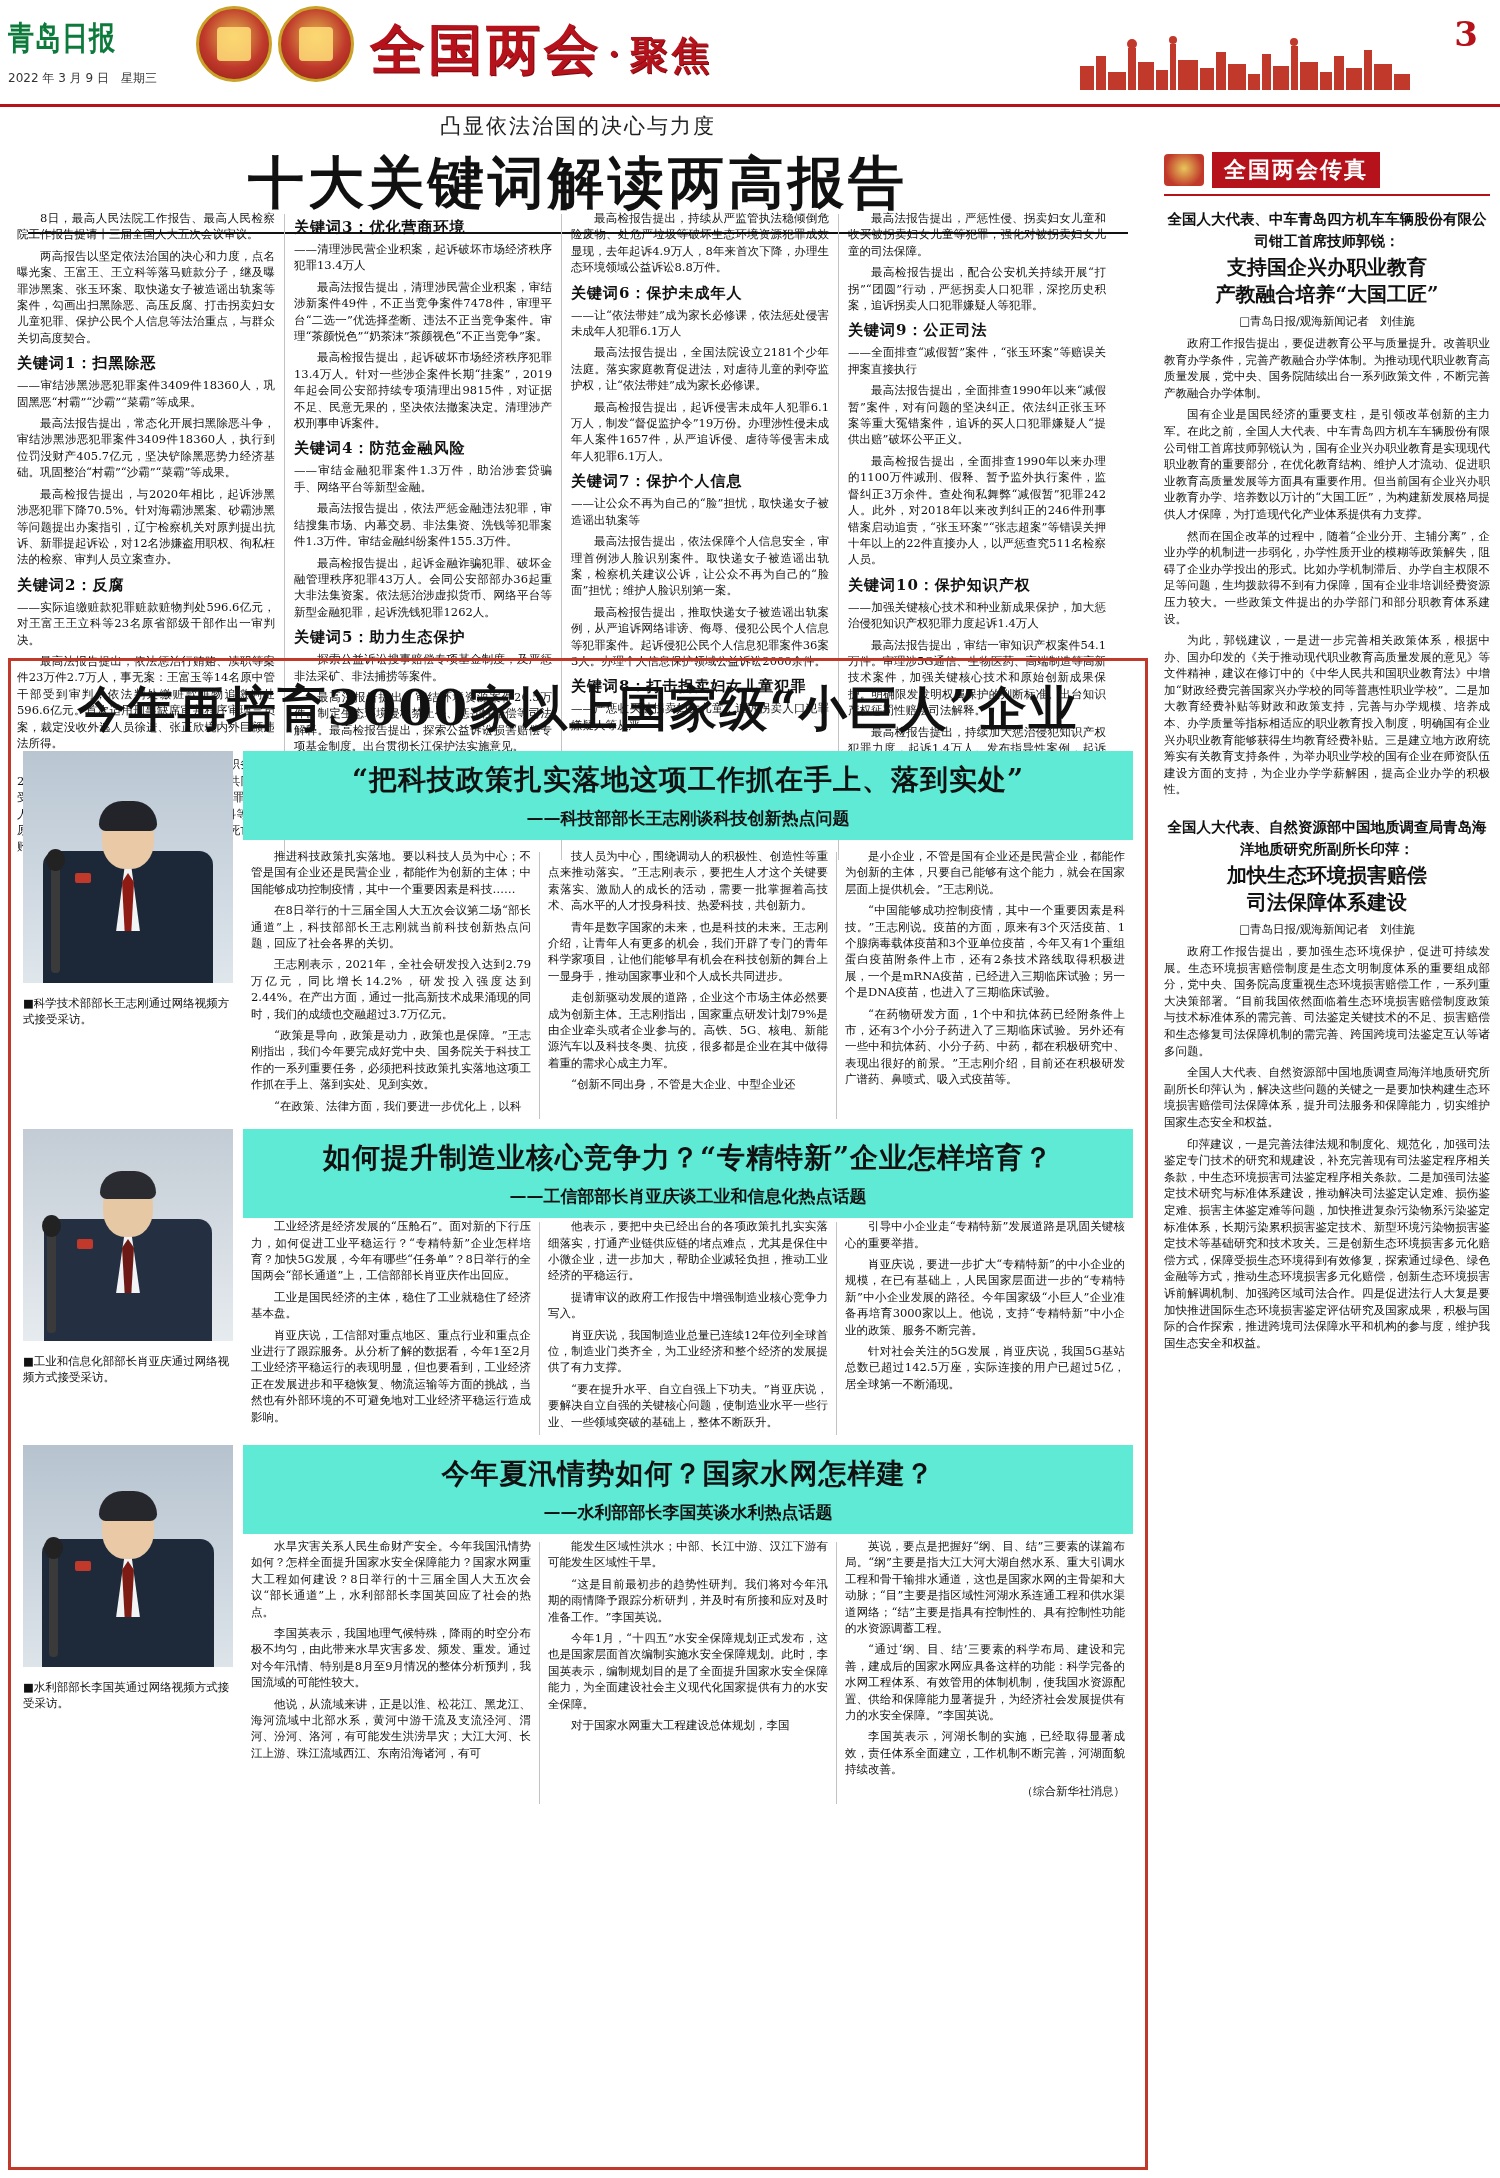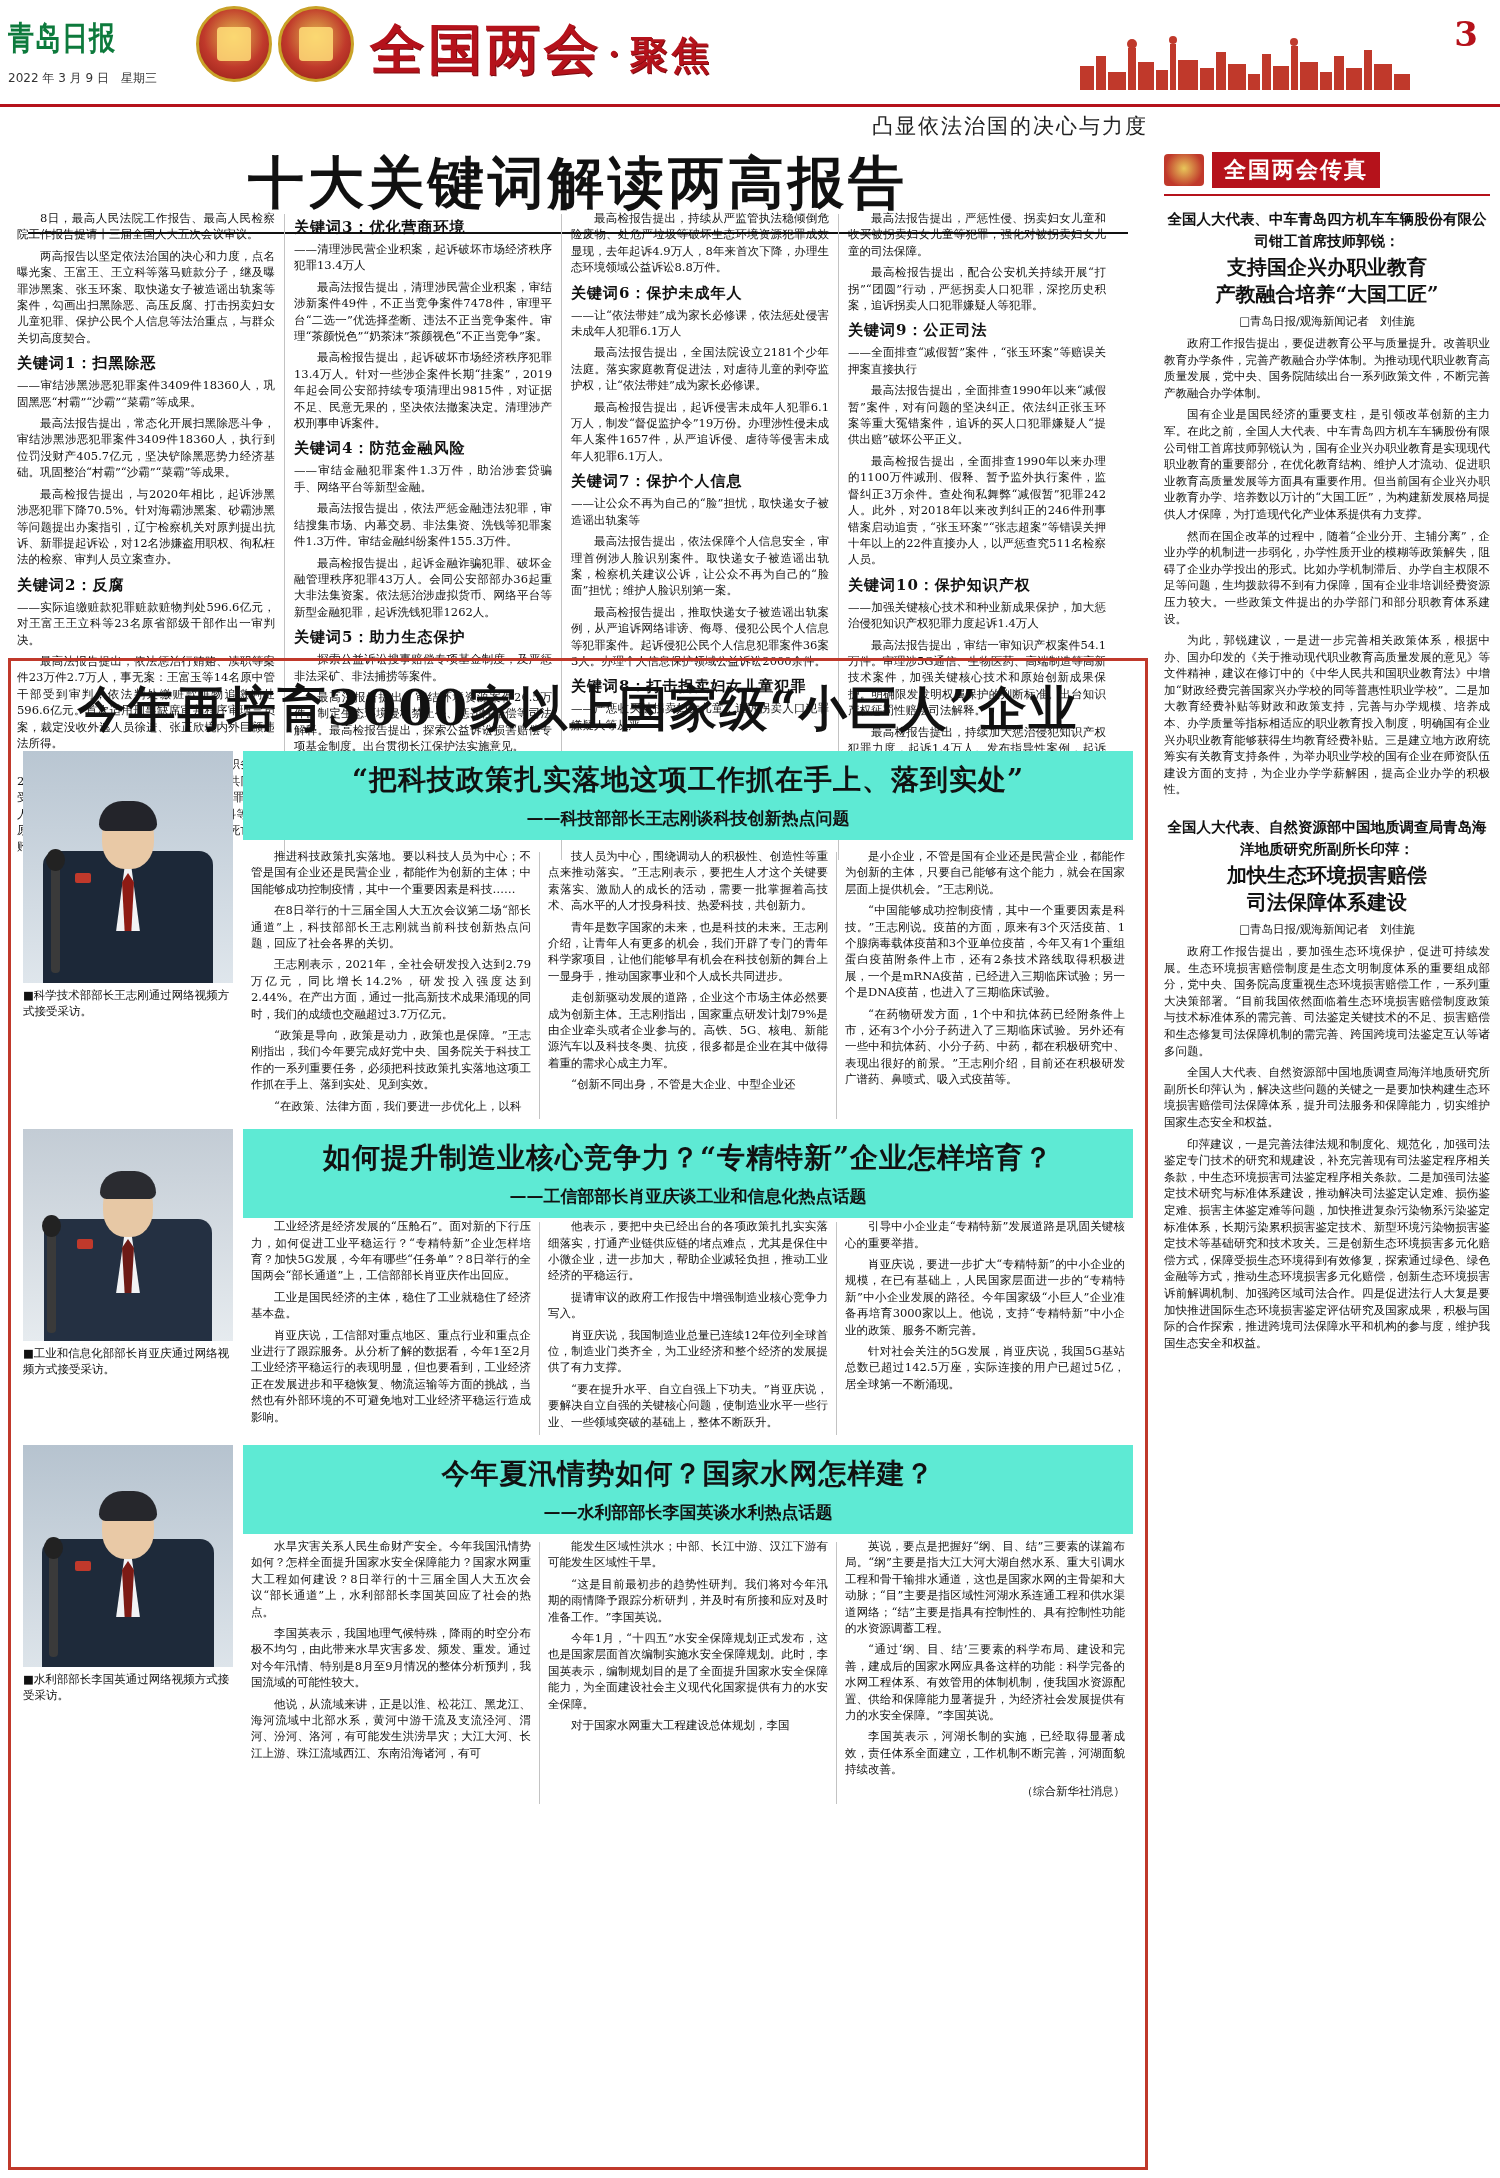--- a/index.html
+++ b/index.html
@@ -17,21 +17,21 @@
   .emb-circle{width:76px;height:76px;border-radius:50%;background:radial-gradient(circle at 50% 40%,#e3bb4e 0%,#c0392b 55%,#8e1b14 100%);border:3px solid #c9a227;box-sizing:border-box;position:relative;}
   .emb-circle:after{content:"";position:absolute;left:50%;top:50%;width:34px;height:34px;margin:-17px 0 0 -17px;border-radius:4px;background:rgba(255,221,120,.85);}
   .mast-title{position:absolute;left:370px;top:14px;font-family:"DejaVu Serif","Liberation Serif",serif;font-weight:bold;font-size:54px;color:#b5121b;letter-spacing:4px;text-shadow:1px 1px 0 #7a0b10;}
   .mast-title .dot{font-size:34px;vertical-align:middle;margin:0 6px;}
   .mast-title .sub{font-size:38px;}
   .skyline{position:absolute;right:90px;top:26px;width:330px;height:64px;}
   .pagenum{position:absolute;right:22px;top:14px;font-size:34px;font-weight:bold;color:#b5121b;font-family:"DejaVu Serif","Liberation Serif",serif;}
 
   
   .top-block{position:absolute;left:8px;top:112px;width:1140px;}
-  .kicker{text-align:right;font-size:21px;color:#222;font-family:"DejaVu Serif","Liberation Serif",serif;letter-spacing:2px;}
+  .kicker{text-align:center;font-size:21px;color:#222;font-family:"DejaVu Serif","Liberation Serif",serif;letter-spacing:2px;}
   .headline{text-align:center;font-size:56px;font-weight:bold;color:#111;font-family:"DejaVu Serif","Liberation Serif",serif;letter-spacing:4px;margin-top:6px;}
   .hl-rule{margin:10px auto 0;width:1100px;height:2px;background:#111;}
 
   .cols4{position:absolute;left:8px;top:210px;width:1140px;display:flex;gap:0;}
   .col{width:276px;padding:0 9px;box-sizing:border-box;}
   .coldiv{width:1px;background:#c3c3c3;margin-top:4px;}
   .para{font-size:11.5px;line-height:16.4px;text-align:justify;color:#111;font-family:"DejaVu Serif","Liberation Serif",serif;margin:0 0 5px;}
   .para.ind{text-indent:2em;}
   .kw{font-size:15px;font-weight:bold;color:#111;font-family:"DejaVu Serif","Liberation Serif",serif;margin:8px 0 4px;letter-spacing:1px;}
   .dash{font-size:11.5px;line-height:16.4px;font-family:"DejaVu Serif","Liberation Serif",serif;text-align:justify;margin:0 0 5px;}
@@ -52,21 +52,21 @@
   .bottom{position:absolute;left:8px;top:658px;width:1140px;height:1512px;border:3px solid #c0392b;box-sizing:border-box;padding:10px 12px;}
   .big-head{font-size:48px;font-weight:bold;text-align:center;font-family:"DejaVu Serif","Liberation Serif",serif;letter-spacing:2px;color:#111;margin:6px 0 10px;}
 
   .story{position:relative;margin-bottom:10px;}
   .sbanner{background:#5eead4;padding:10px 8px 8px;text-align:center;}
   .sbanner h2{margin:0;font-size:28px;font-weight:bold;font-family:"DejaVu Serif","Liberation Serif",serif;letter-spacing:1px;}
   .sbanner h3{margin:8px 0 2px;font-size:17px;font-weight:bold;font-family:"DejaVu Serif","Liberation Serif",serif;}
   .photo{background:#cfd6dc;position:relative;overflow:hidden;}
   .photo .sky{position:absolute;inset:0;background:linear-gradient(#b9c6d2,#dfe6ec);}
   .person{position:absolute;left:50%;bottom:0;transform:translateX(-50%);}
-  .cap{font-size:11.5px;line-height:16px;font-family:"DejaVu Serif","Liberation Serif",serif;margin-top:4px;}
+  .cap{font-size:11.5px;line-height:16px;font-family:"DejaVu Serif","Liberation Serif",serif;margin-top:12px;}
 
   .txtcols{display:flex;}
   .txtcol{padding:0 8px;box-sizing:border-box;}
   .body{width:150px;height:120px;background:#1c2838;position:absolute;left:50%;transform:translateX(-50%);bottom:0;border-radius:14px 14px 0 0;}
   .shirt{width:34px;height:60px;background:#f2f3f5;position:absolute;left:50%;transform:translateX(-50%);bottom:0;clip-path:polygon(40% 0,60% 0,85% 100%,15% 100%);}
   .tie{width:12px;height:52px;background:#8e1b14;position:absolute;left:50%;transform:translateX(-50%);bottom:4px;clip-path:polygon(50% 0,100% 16%,78% 100%,22% 100%,0 16%);}
   .badge{width:16px;height:10px;background:#c0392b;position:absolute;border-radius:2px;}
   .mic{position:absolute;width:9px;height:120px;background:#3a3a3a;border-radius:4px;}
   .mic:after{content:"";position:absolute;left:-5px;top:-14px;width:19px;height:22px;border-radius:50%;background:#222;}
 </style>

